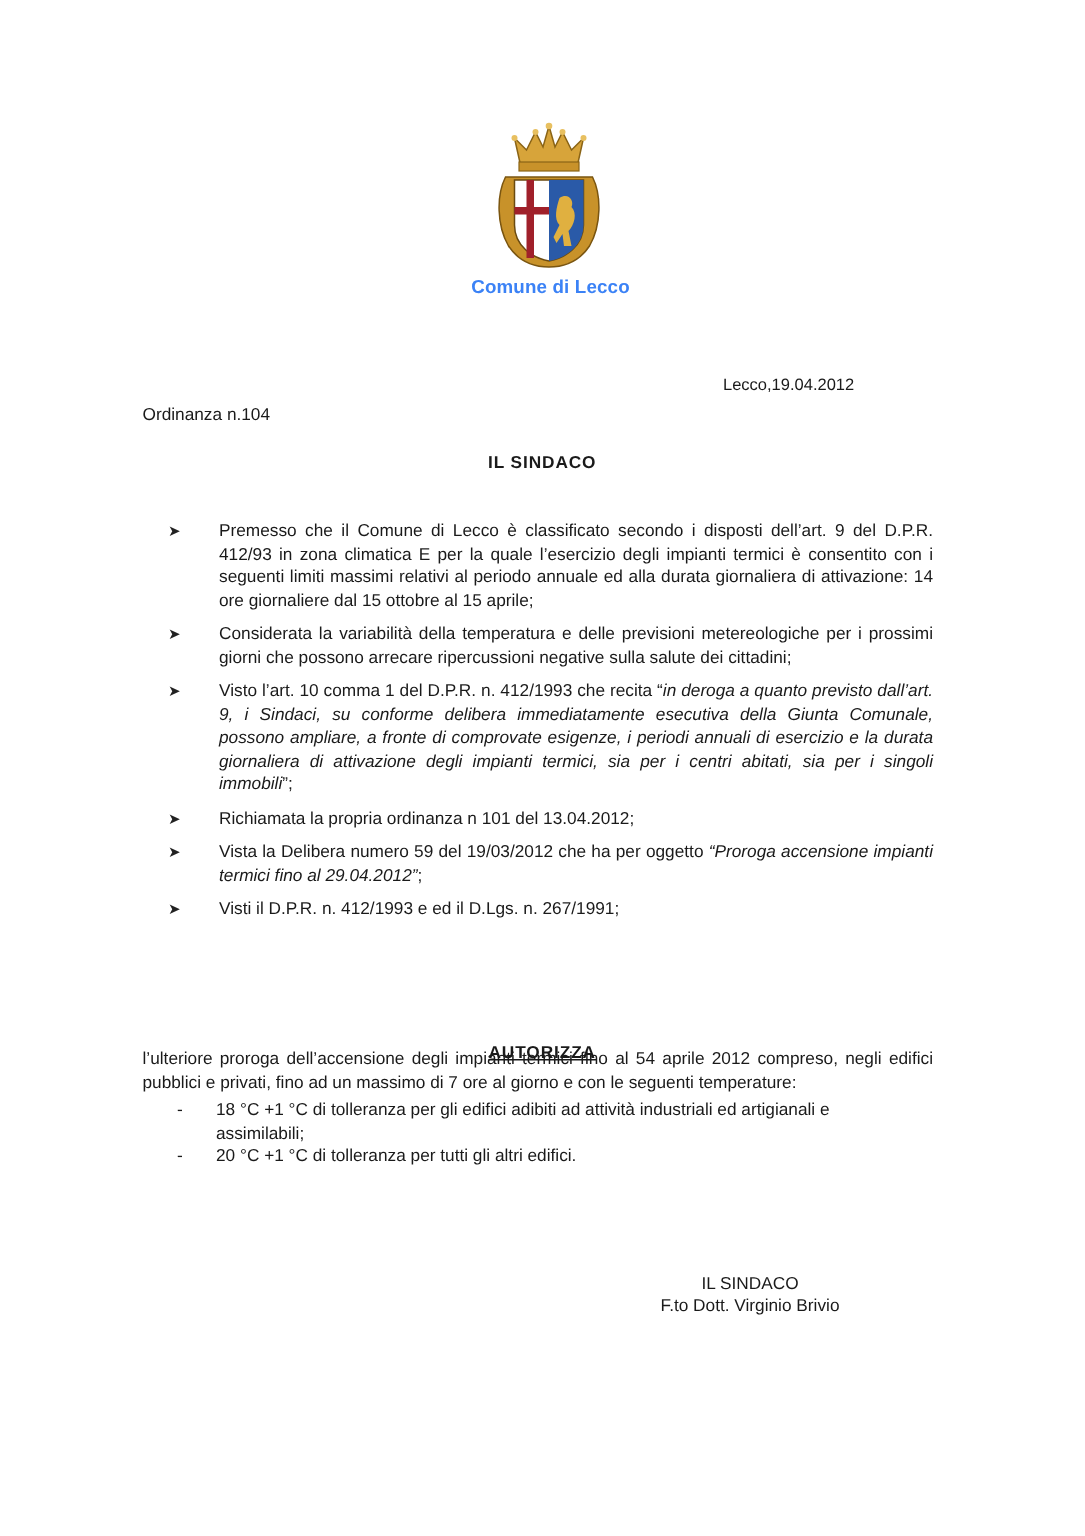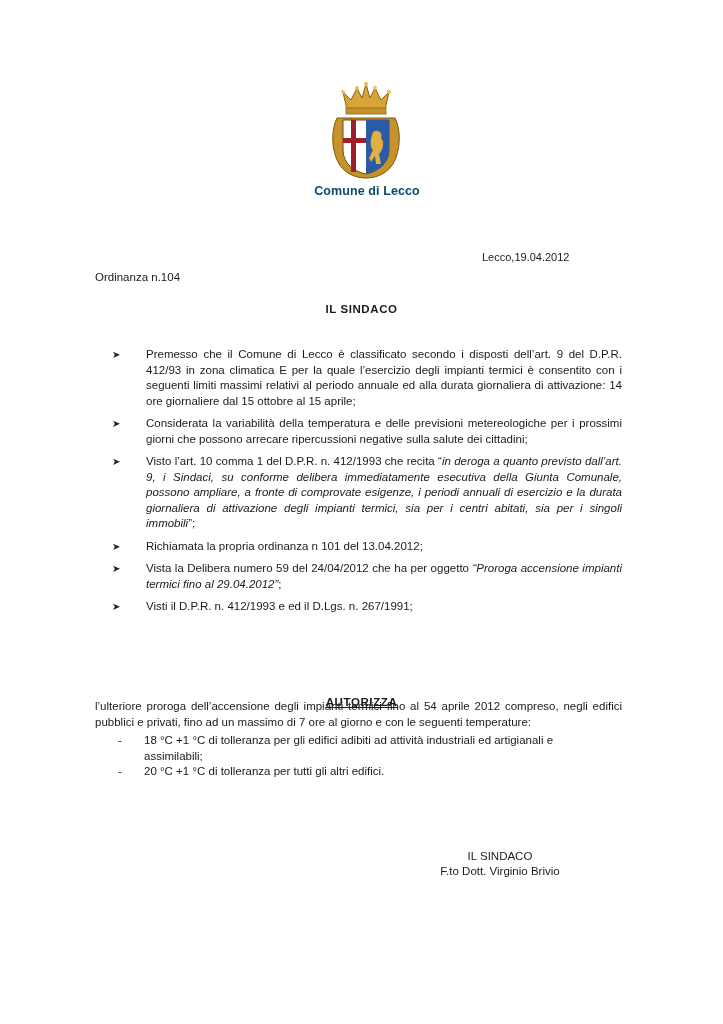--- a/index.html
+++ b/index.html
@@ -1,20 +1,20 @@
 <!DOCTYPE html>
 <html><head>
 <meta charset="utf-8">
 <style>
   html, body { margin: 0; padding: 0; background: #ffffff; }
   body { width: 723px; height: 1024px; position: relative; overflow: hidden;
          font-family: "Liberation Sans", sans-serif; color: #1a1a1a; }
   .logo { position: absolute; left: 329px; top: 80px; width: 74px; height: 100px; }
   .logo-name { position: absolute; left: 302px; top: 184px; width: 130px; text-align: center;
-               font-weight: bold; font-size: 12.5px; color: #0c4a6e; letter-spacing: 0.1px; }
+               font-weight: bold; font-size: 12.5px; color: #3b82f6; letter-spacing: 0.1px; }
   .hdr-left { position: absolute; left: 95px; top: 251px; font-size: 11.5px; margin-top: 20px; }
   .hdr-right { position: absolute; left: 482px; top: 251px; font-size: 11px; }
   .title { position: absolute; left: 0; width: 723px; text-align: center; font-weight: bold;
            font-size: 11.5px; letter-spacing: 0.6px; }
   .t1 { top: 303px; }
   .t2 { top: 696px; text-decoration: underline; }
   .bullets { position: absolute; left: 112px; top: 347px; width: 510px; }
   .bullet { display: flex; font-size: 11.5px; line-height: 15.5px; margin-bottom: 7px; }
   .bullet .arrow { width: 34px; flex: none; font-size: 10px; color: #222; line-height: 15.5px; }
   .bullet .txt { flex: 1; text-align: justify; }
@@ -71,21 +71,21 @@
   <div class="bullet">
     <span class="arrow">➤</span>
     <span class="txt"><span>Visto l’art. 10 comma 1 del D.P.R. n. 412/1993 che recita “</span><i>in deroga a quanto previsto dall’art. 9, i Sindaci, su conforme delibera immediatamente esecutiva della Giunta Comunale, possono ampliare, a fronte di comprovate esigenze, i periodi annuali di esercizio e la durata giornaliera di attivazione degli impianti termici, sia per i centri abitati, sia per i singoli immobili</i><span>”;</span></span>
   </div>
   <div class="bullet">
     <span class="arrow">➤</span>
     <span class="txt">Richiamata la propria ordinanza n 101 del 13.04.2012;</span>
   </div>
   <div class="bullet">
     <span class="arrow">➤</span>
-    <span class="txt"><span>Vista la Delibera numero 59 del 24/04/2012 che ha per oggetto </span><i>“Proroga accensione impianti termici fino al 29.04.2012”</i><span>;</span></span>
+    <span class="txt"><span>Vista la Delibera numero 59 del 19/03/2012 che ha per oggetto </span><i>“Proroga accensione impianti termici fino al 29.04.2012”</i><span>;</span></span>
   </div>
   <div class="bullet">
     <span class="arrow">➤</span>
     <span class="txt"> Visti il D.P.R. n. 412/1993 e ed il D.Lgs. n. 267/1991;</span>
   </div>
 </div>
 
 <div class="title t2">AUTORIZZA</div>
 
 <div class="para">l’ulteriore proroga dell’accensione degli impianti termici fino al 54 aprile 2012 compreso, negli edifici pubblici e privati, fino ad un massimo di 7 ore al giorno e con le seguenti temperature:</div>

